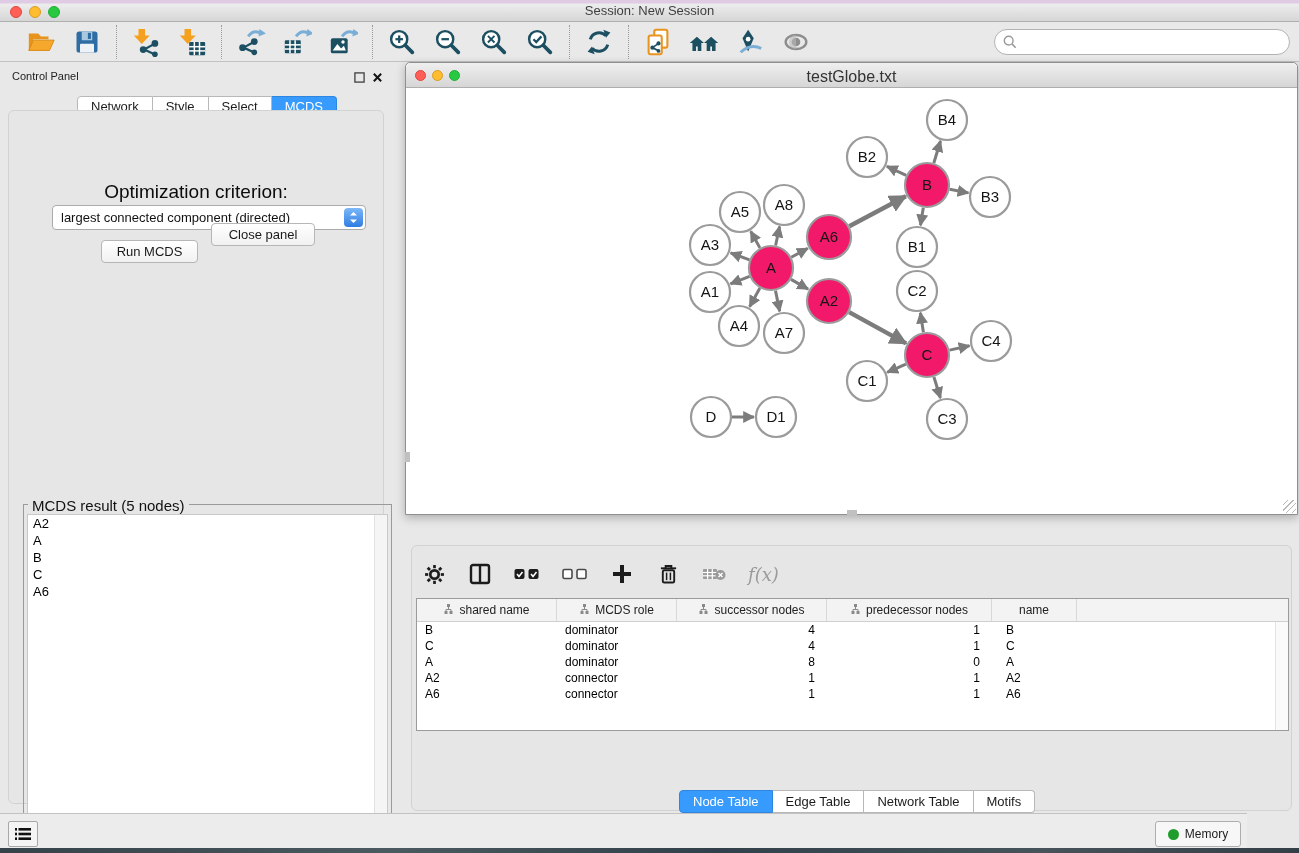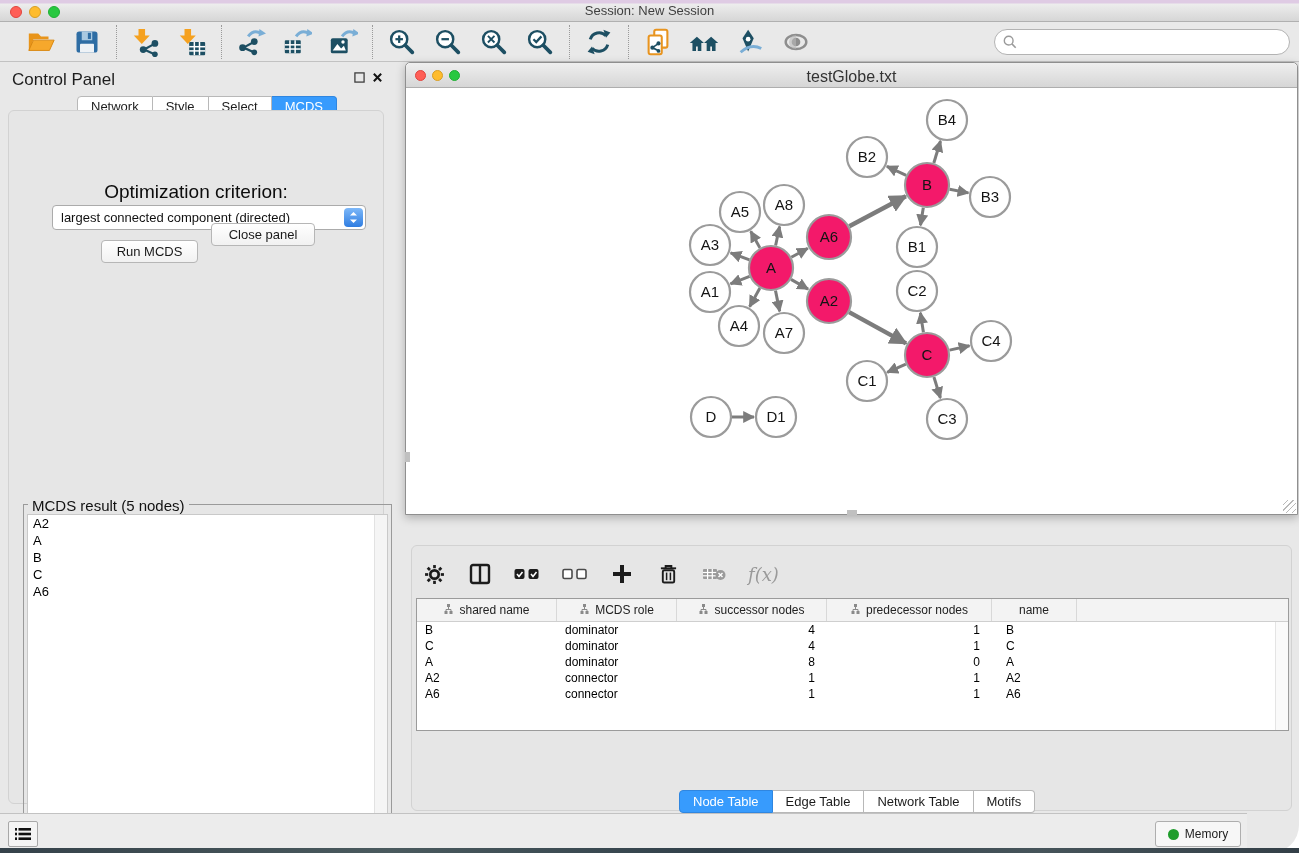--- a/index.html
+++ b/index.html
@@ -1,18 +1,18 @@
 <!DOCTYPE html>
 <html><head>
 <meta charset="utf-8">
 <style>
   * { margin:0; padding:0; box-sizing:border-box; }
   html,body { width:1299px; height:853px; overflow:hidden;
     font-family:"Liberation Sans", sans-serif; }
-  #app { position:relative; width:1299px; height:853px; background:#e8e8e8;border-radius:28px; }
+  #app { position:relative; width:1299px; height:853px; background:#e8e8e8; }
 
   
   #titlebar { position:absolute; left:0; top:0; width:1299px; height:22px;
     background:linear-gradient(#dfcbe4 0px,#dfcbe4 3px,#ededed 4px,#d6d6d6 100%);
     border-bottom:1px solid #b0b0b0; }
   #titlebar .title { position:absolute; left:0; right:0; top:3px; text-align:center;
     font-size:13px; color:#3f3f3f; }
   .tl { position:absolute; border-radius:50%; }
   #titlebar .tl { width:12px; height:12px; top:6px; }
   .tl.red { background:#ff5f57; border:1px solid #e0443e; }
@@ -27,21 +27,21 @@
   .tsep { width:1px; height:34px; border-left:1px dotted #9a9a9a; }
   .tbtn { width:38px; height:34px; display:flex; align-items:center; justify-content:center; }
   #search-wrap { position:absolute; right:9px; top:7px; width:296px; height:26px; }
   #search-wrap input { width:100%; height:100%; border:1px solid #b3b3b3; border-radius:13px;
     background:#fff; padding:0 10px 0 28px; font-size:13px; outline:none; }
   #search-wrap svg { position:absolute; left:9px; top:6px; }
 
   
   #control-panel { position:absolute; left:0; top:62px; width:394px; height:751px; }
   .panel-head { position:relative; height:28px; }
-  .panel-head .ptitle { position:absolute; left:12px; top:8px; font-size:17px; color:#1d1d1d; }
+  .panel-head .ptitle { position:absolute; left:12px; top:8px; font-size:11px; color:#1d1d1d; }
   .phbtn { position:absolute; top:8px; width:14px; height:14px; display:flex;
     align-items:center; justify-content:center; }
   #cp-float { right:28px; } #cp-close { right:10px; }
   .seg-row { position:absolute; display:flex; }
   #cp-tabs { left:77px; top:34px; }
   .seg { height:21px; padding:0 13px; font-size:13px; color:#1c1c1c; background:#fff;
     border:1px solid #b8b8b8; border-left:none; display:flex; align-items:center; }
   .seg:first-child { border-left:1px solid #b8b8b8; border-radius:4px 0 0 4px; }
   .seg:last-child { border-radius:0 4px 4px 0; }
   .seg.active { background:#379bfd; border-color:#2f86e0; color:#fff; }

